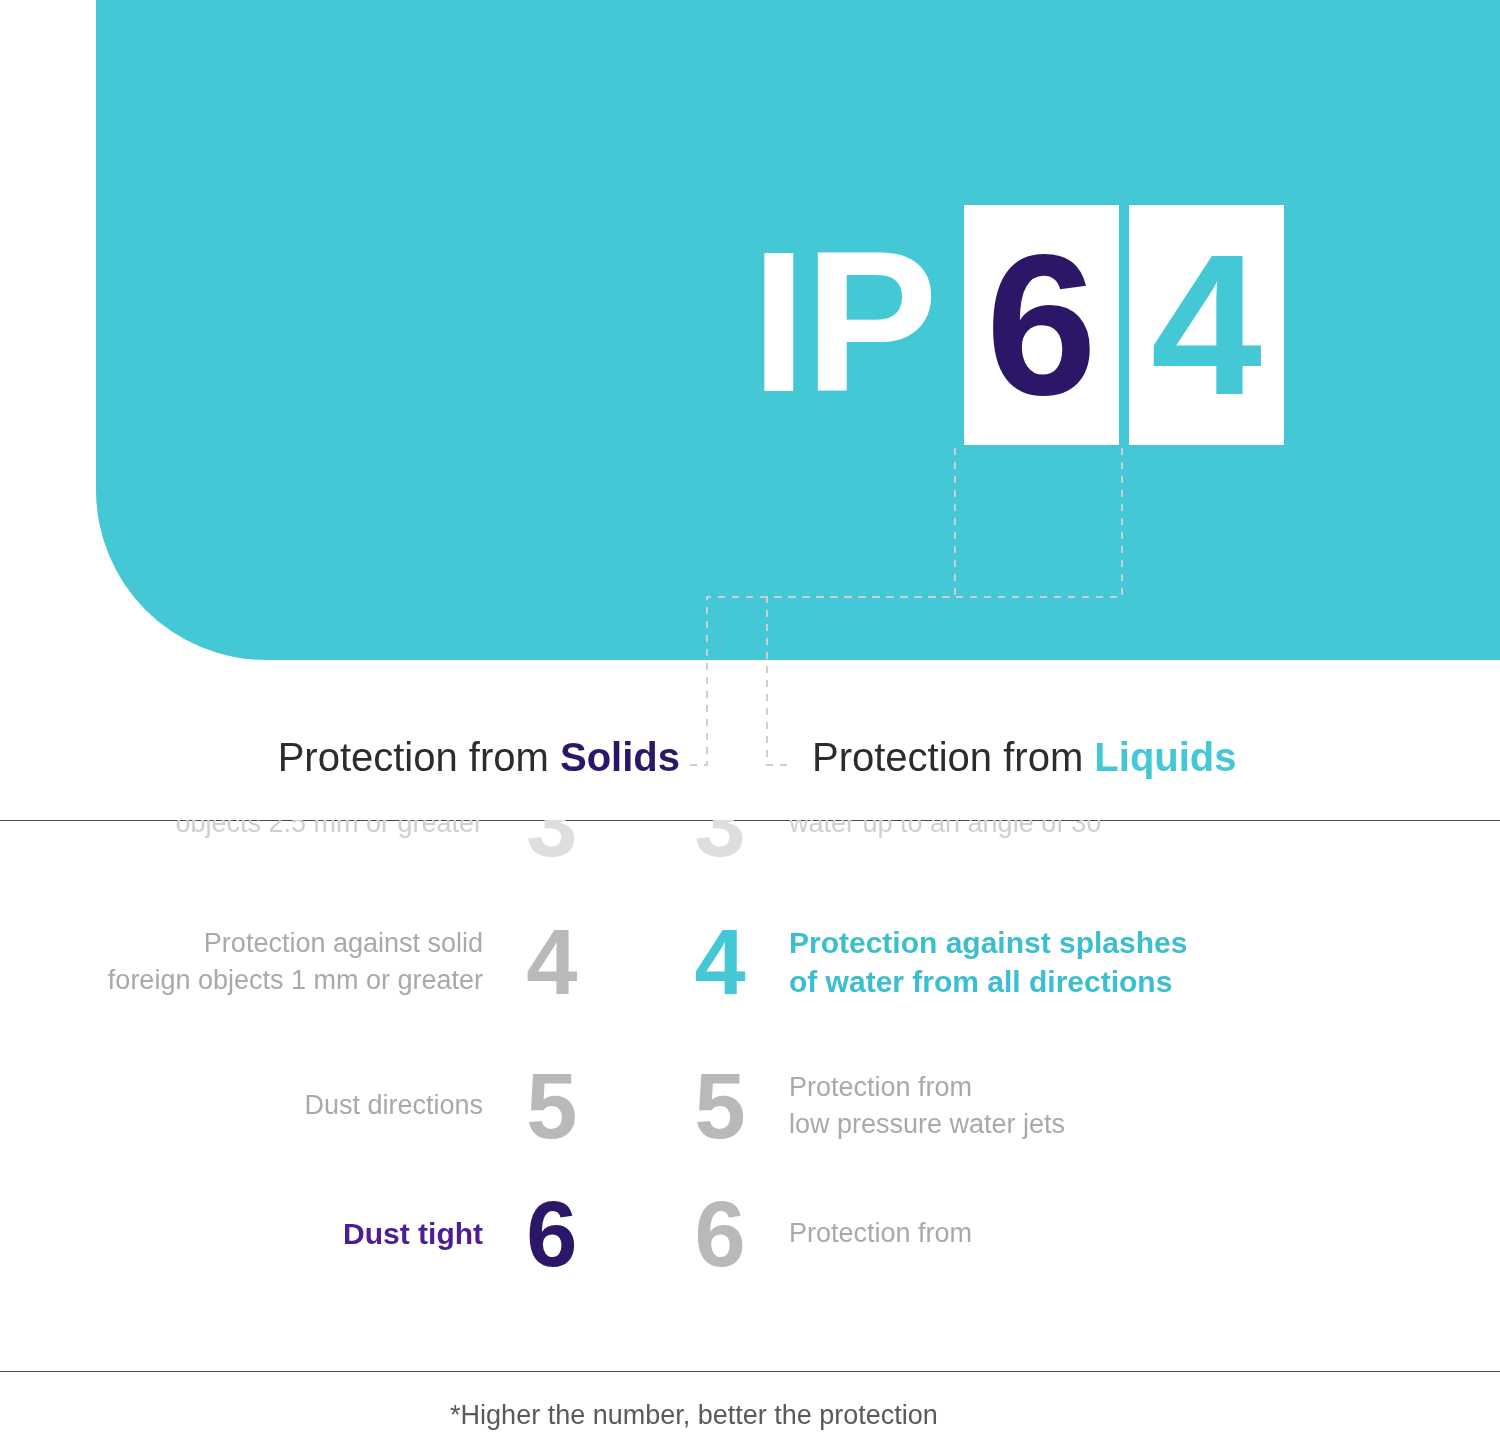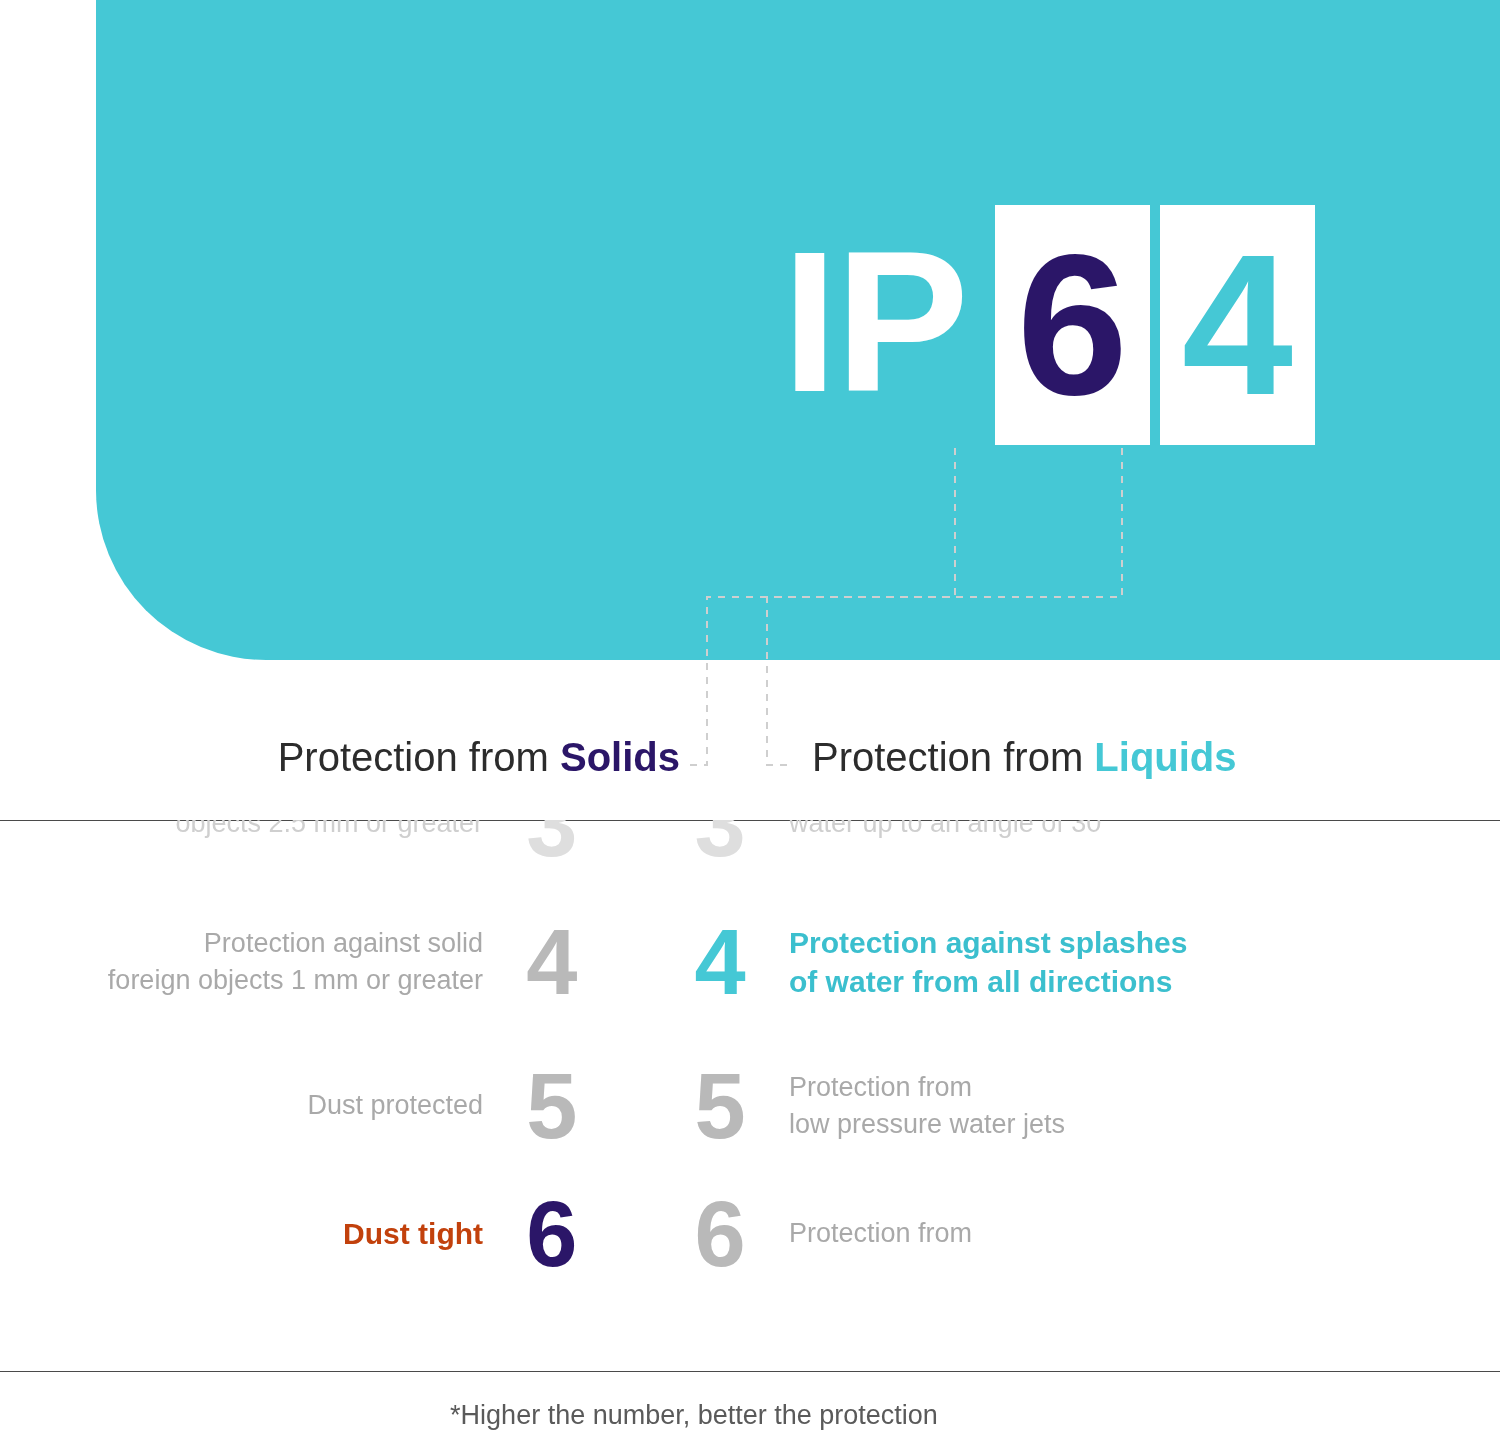--- a/index.html
+++ b/index.html
@@ -38,21 +38,20 @@
     letter-spacing: -0.5px;
   }
   .hero-text .line2 { display: block; }
 
   .ip-wrap {
     position: absolute;
     left: 655px;
     top: 205px;
     display: flex;
     align-items: flex-start;
-    margin-left: 31px;
   }
   .ip-letters {
     color: #ffffff;
     font-size: 200px;
     font-weight: 700;
     line-height: 0.95;
     letter-spacing: -2px;
     margin-top: 22px;
     margin-right: 28px;
   }
@@ -172,21 +171,21 @@
     line-height: 1.38;
     color: #a9a9a9;
   }
 
   .faded .col-left-text,
   .faded .col-right-text { color: #cfcfcf; }
   .faded .col-left-num,
   .faded .col-right-num { color: #dedede; }
 
   .active-solid .col-left-text {
-    color: #c2410c;
+    color: #4c1d95;
     font-weight: 700;
     font-size: 30px;
   }
   .active-solid .col-left-num { color: #2b1668; }
 
   .active-liquid .col-right-text {
     color: #3bbfce;
     font-weight: 700;
     font-size: 30px;
     line-height: 1.3;
@@ -259,21 +258,21 @@
     <div class="col-left-num">4</div>
     <div class="col-gap"></div>
     <div class="col-right-num">4</div>
     <div class="col-right-text">
       <div>Protection against splashes</div>
       <div>of water from all directions</div>
     </div>
   </div>
 
   <div class="row r2">
-    <div class="col-left-text">Dust protected</div>
+    <div class="col-left-text">Dust directions</div>
     <div class="col-left-num">5</div>
     <div class="col-gap"></div>
     <div class="col-right-num">5</div>
     <div class="col-right-text">
       <div>Protection from</div>
       <div>low pressure water jets</div>
     </div>
   </div>
 
   <div class="row r3 active-solid">

